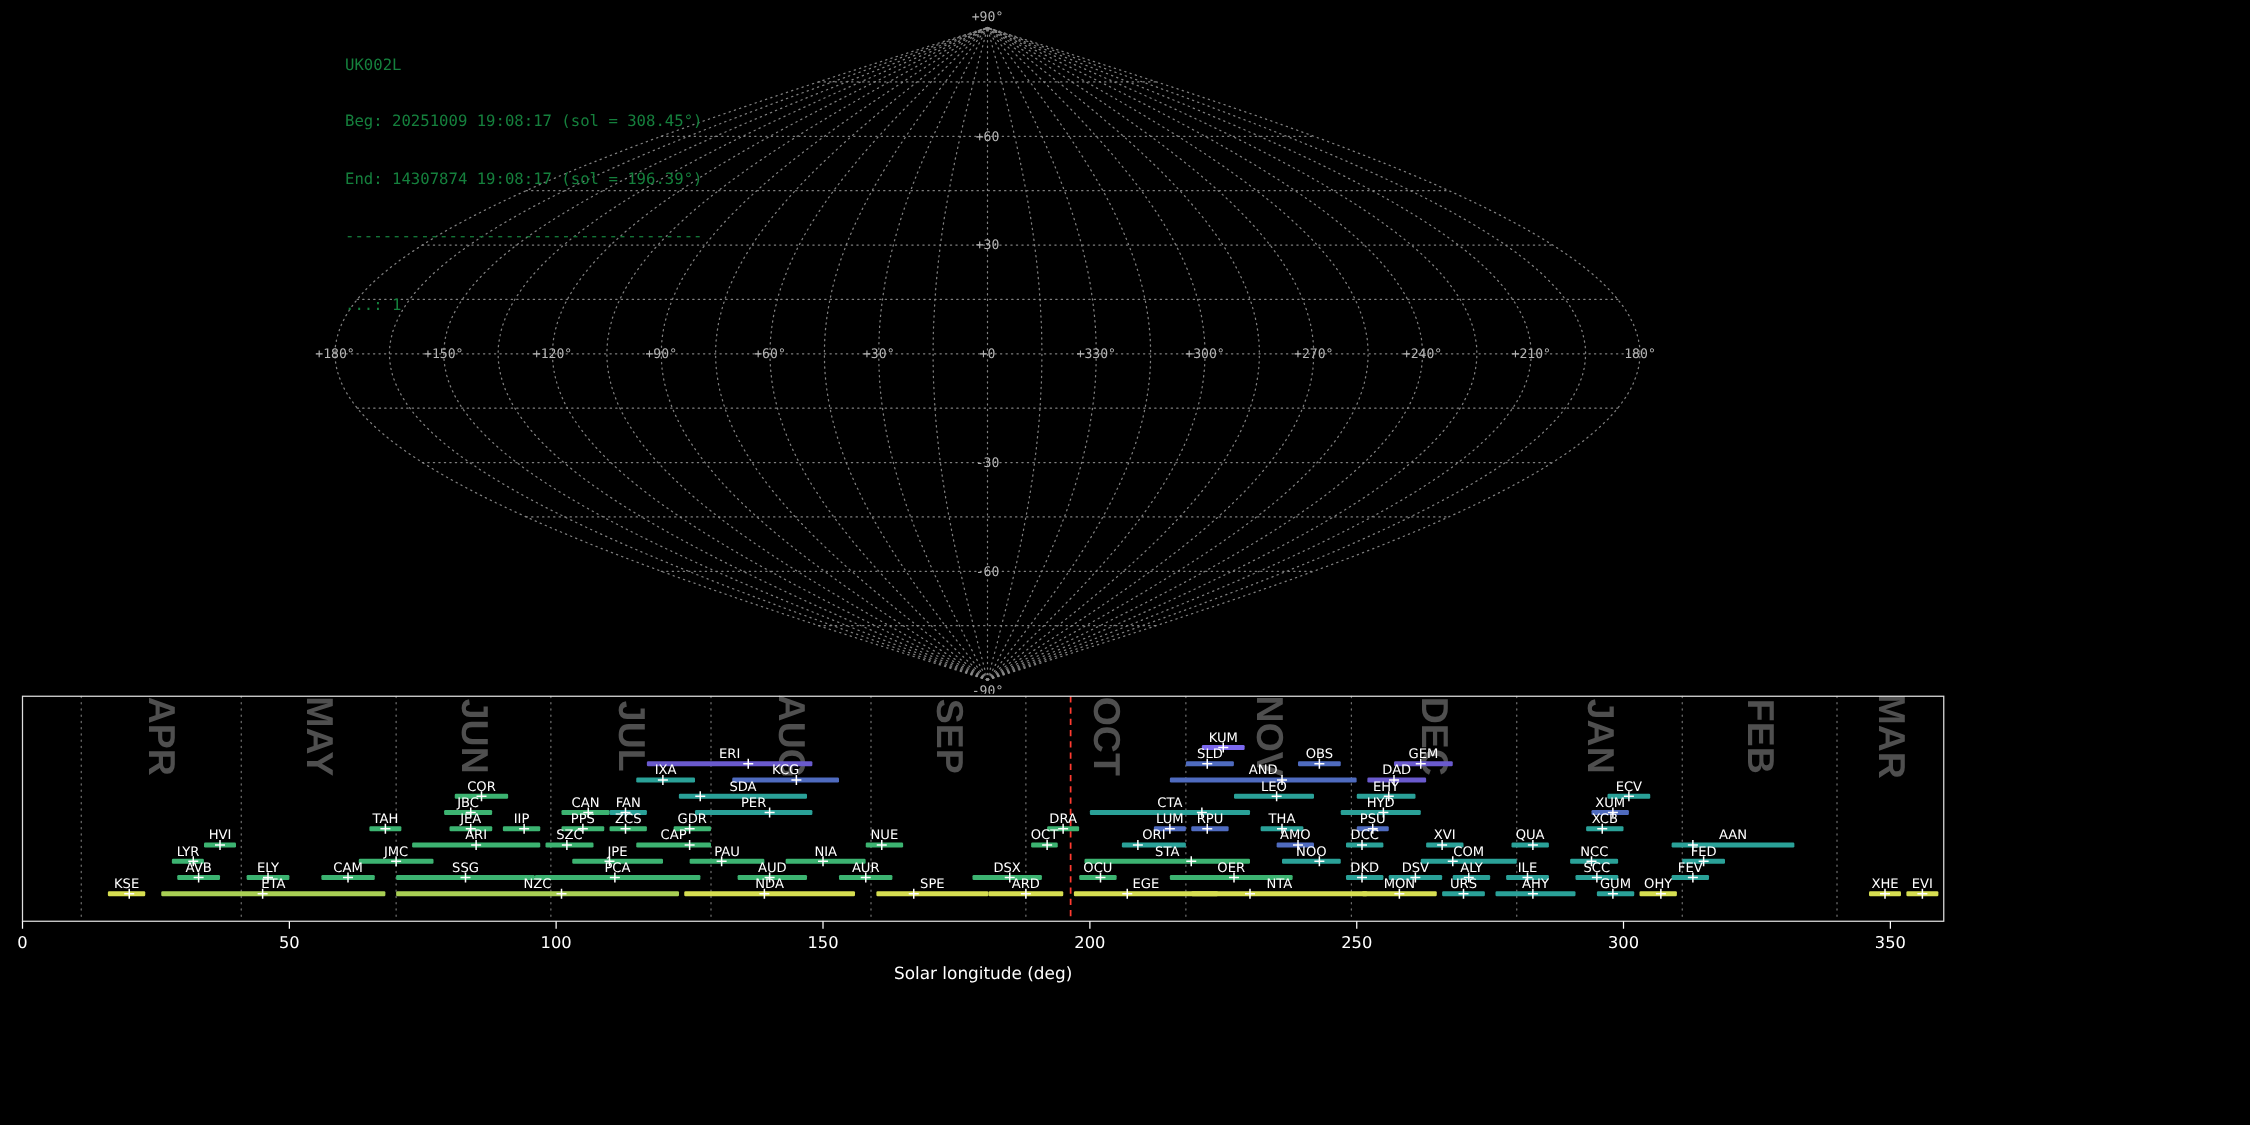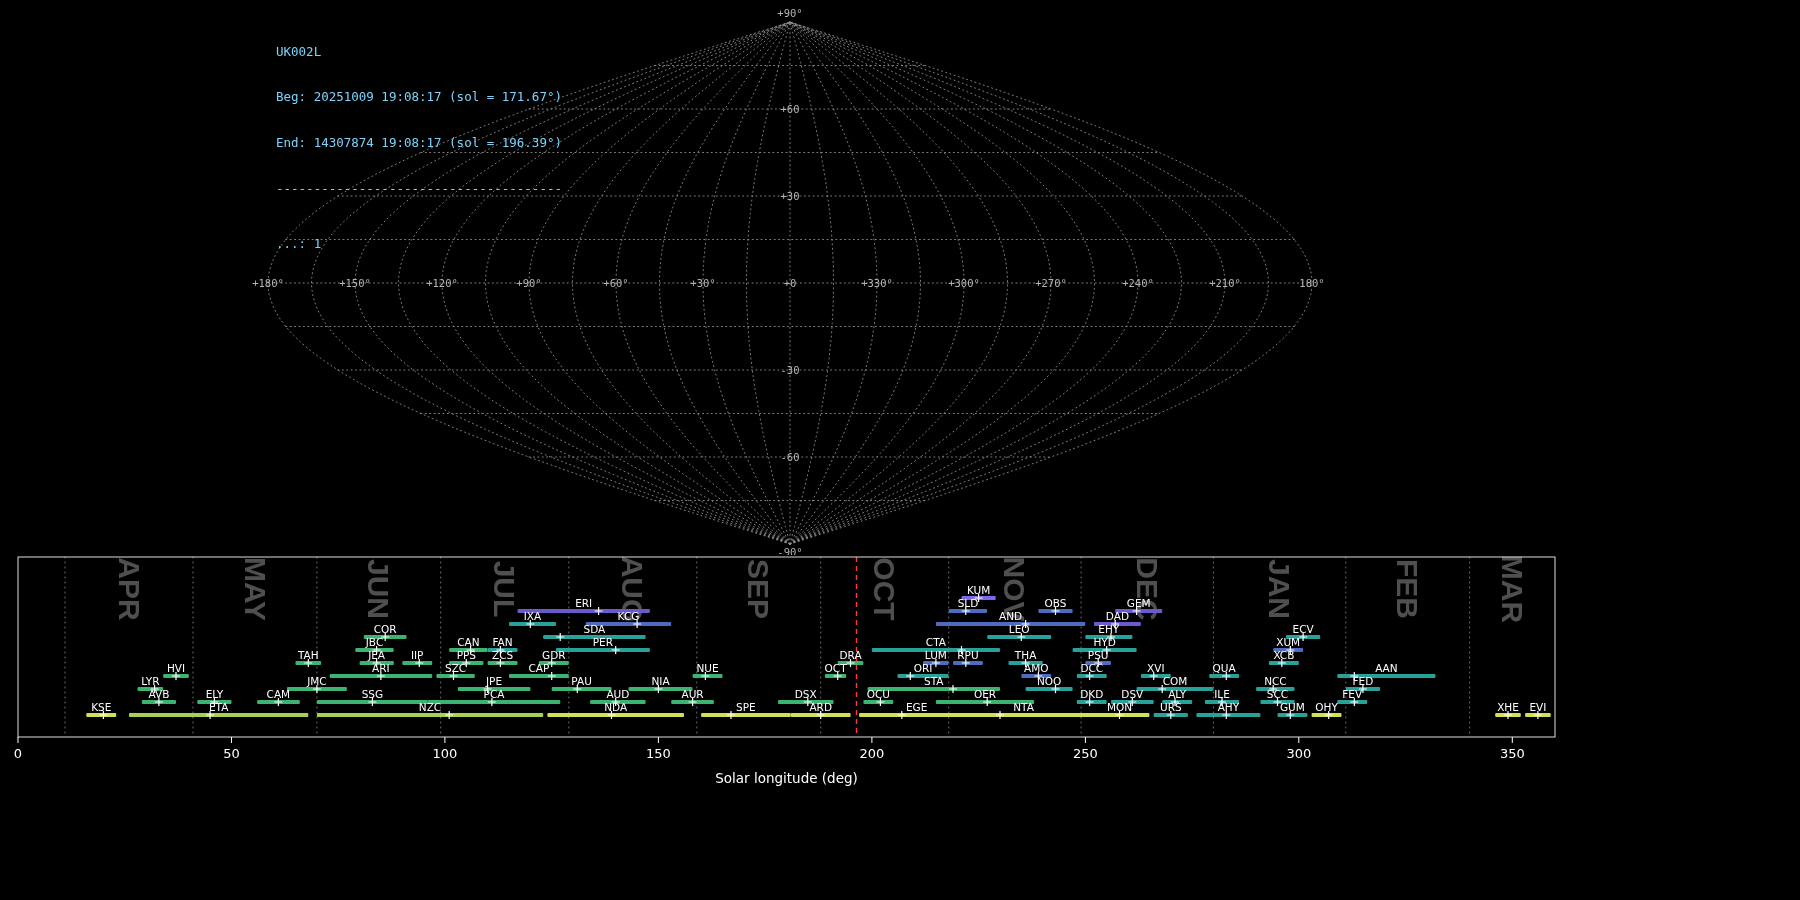--- a/index.html
+++ b/index.html
@@ -1,20 +1,20 @@
 <!DOCTYPE html>
 <html><head>
 <meta charset="utf-8">
 <style>
   html,body{margin:0;padding:0;background:#000;}
   body{width:1800px;height:900px;position:relative;overflow:hidden;font-family:"DejaVu Sans",sans-serif;}
   svg{position:absolute;left:0;display:block;background:transparent;}
   #map-svg{top:0;}
   #timeline-svg{top:555px;}
-  #header{position:absolute;left:276px;top:13px;color:#7dd3fc;font:12.5px/1.22 "DejaVu Sans Mono",monospace;white-space:pre;}
+  #header{position:absolute;left:276px;top:13px;color:#15803d;font:12.5px/1.22 "DejaVu Sans Mono",monospace;white-space:pre;}
   #header .count{margin-top:9px;}
   .grid{stroke:#8e8e8e;stroke-width:1;stroke-dasharray:1 3.4;stroke-linecap:round;fill:none;opacity:.9;}
   .maplabel{fill:#b5b5b5;font:10.5px "DejaVu Sans Mono",monospace;}
   .monthlabel{fill:#4f4f4f;font-weight:bold;font-size:30px;font-family:"Liberation Sans",sans-serif;}
   .ticklabel{fill:#ffffff;font:13px "DejaVu Sans",sans-serif;}
   .axislabel{fill:#ffffff;font:13.5px "DejaVu Sans",sans-serif;}
   .shlabel{fill:#ffffff;font:10.5px "DejaVu Sans",sans-serif;}
   .border{fill:none;stroke:#dedede;stroke-width:1;}
   .monthline{stroke:#6f6f6f;stroke-width:1;stroke-dasharray:1 4;stroke-linecap:round;}
   .tick{stroke:#ffffff;stroke-width:1;}
@@ -75,21 +75,21 @@
       <text x="790.0" y="286.5" class="maplabel" text-anchor="middle">+0</text>
       <text x="877.0" y="286.5" class="maplabel" text-anchor="middle">+330°</text>
       <text x="964.0" y="286.5" class="maplabel" text-anchor="middle">+300°</text>
       <text x="1051.0" y="286.5" class="maplabel" text-anchor="middle">+270°</text>
       <text x="1138.0" y="286.5" class="maplabel" text-anchor="middle">+240°</text>
       <text x="1225.0" y="286.5" class="maplabel" text-anchor="middle">+210°</text>
       <text x="1312.0" y="286.5" class="maplabel" text-anchor="middle">180°</text>
     </svg>
   <div id="header">
     <div>UK002L</div>
-    <div>Beg: 20251009 19:08:17 (sol = 171.67°)</div>
+    <div>Beg: 20251009 19:08:17 (sol = 308.45°)</div>
     <div>End: 14307874 19:08:17 (sol = 196.39°)</div>
     <div>--------------------------------------</div>
     <div class="count">...: 1</div>
   </div>
   <svg id="timeline-svg" width="1800" height="345">
       <line x1="65.0" y1="2" x2="65.0" y2="182" class="monthline"></line>
       <text x="129.0" y="34" class="monthlabel" text-anchor="middle" dominant-baseline="central" transform="rotate(90 129.0 34)">APR</text>
       <line x1="193.0" y1="2" x2="193.0" y2="182" class="monthline"></line>
       <text x="255.0" y="34" class="monthlabel" text-anchor="middle" dominant-baseline="central" transform="rotate(90 255.0 34)">MAY</text>
       <line x1="316.9" y1="2" x2="316.9" y2="182" class="monthline"></line>

